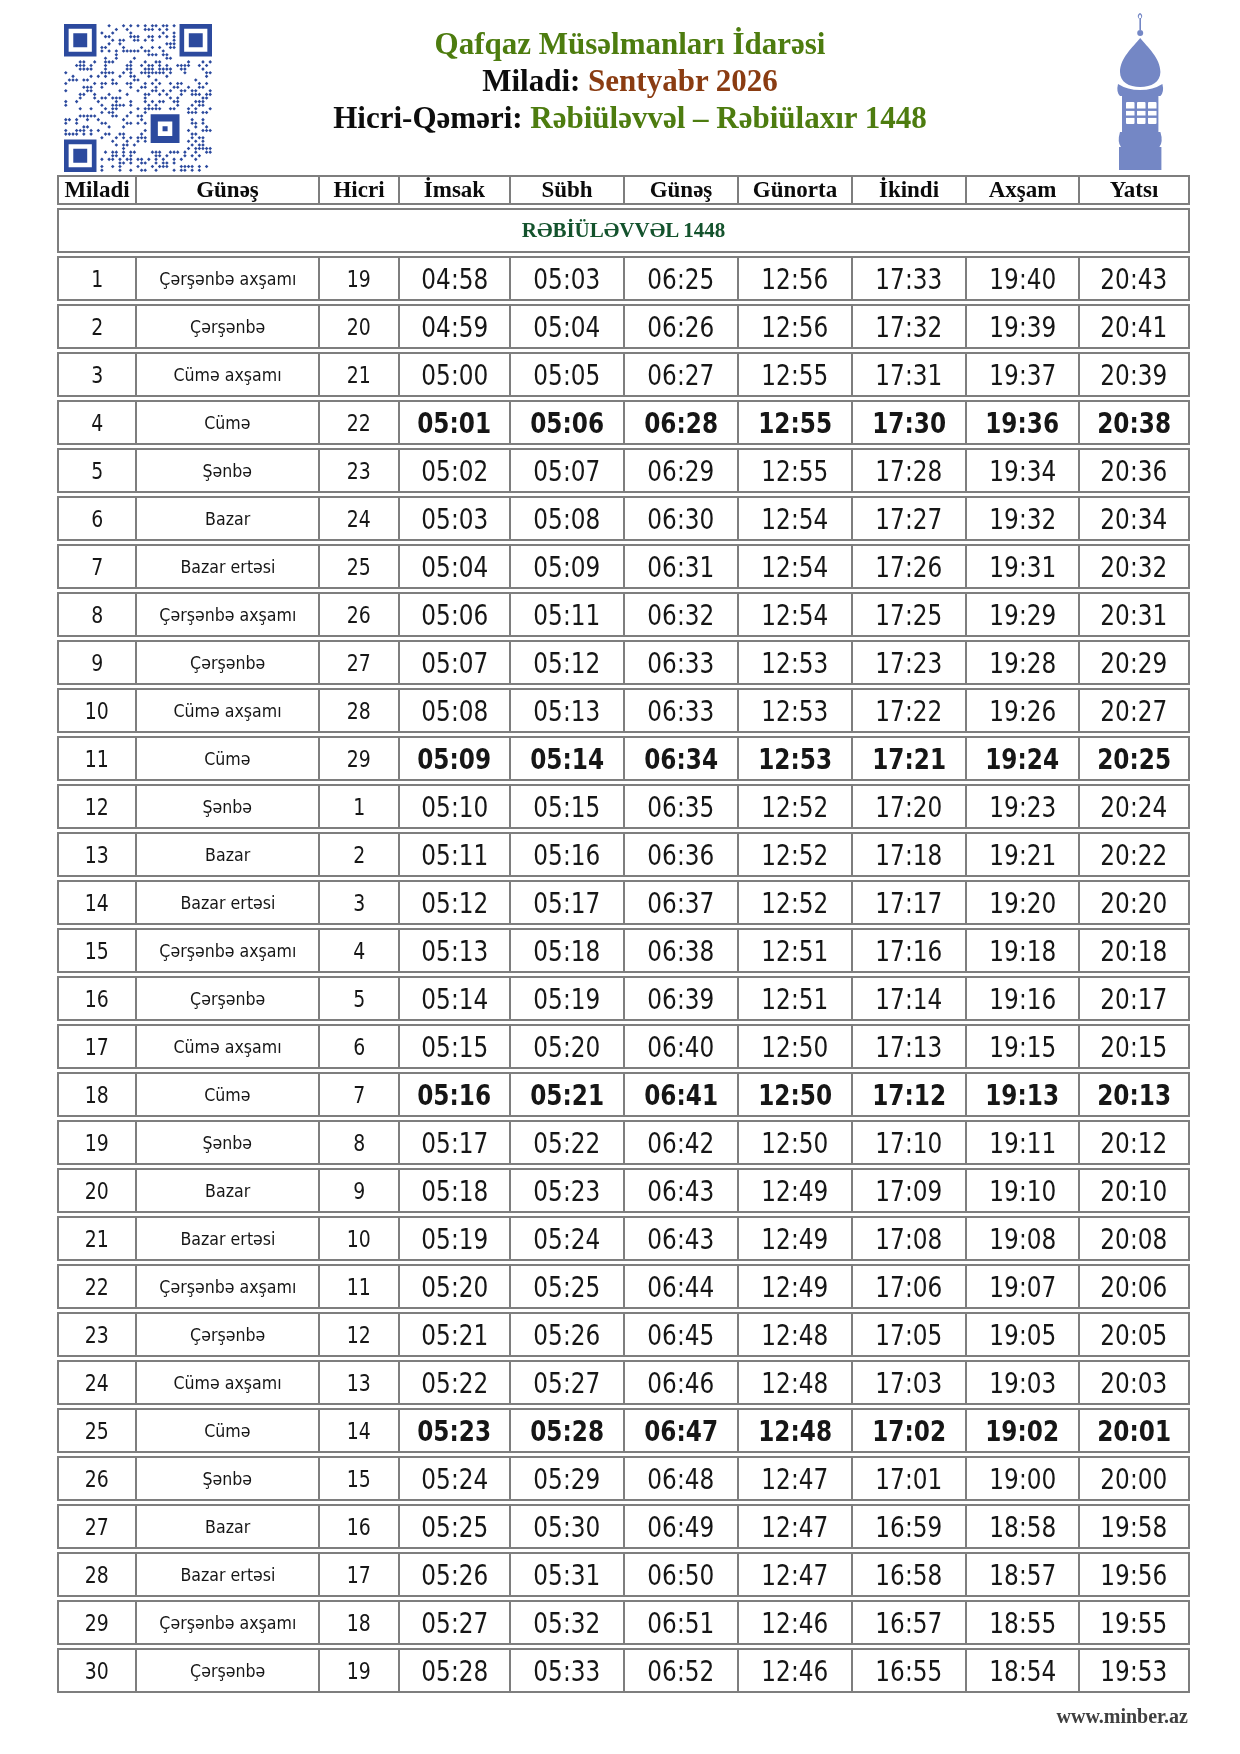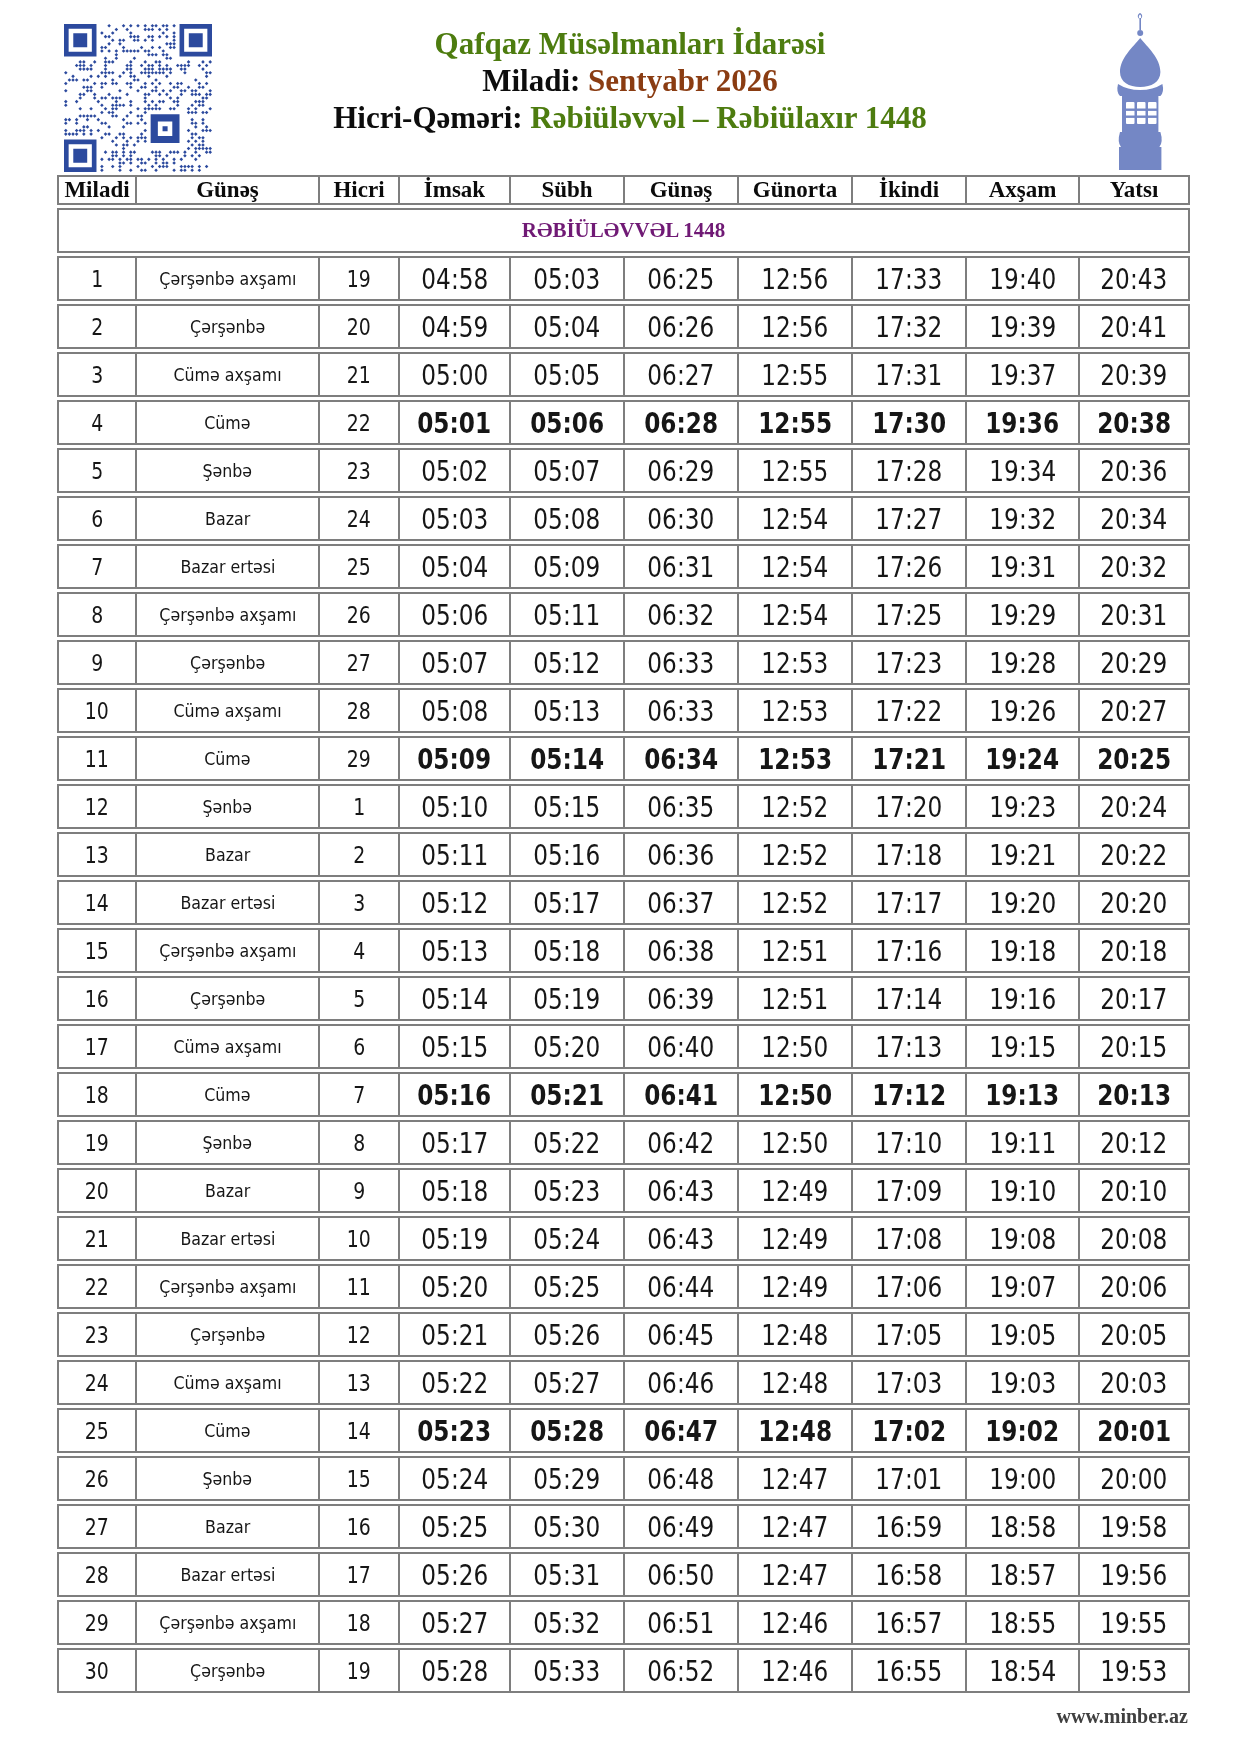--- a/index.html
+++ b/index.html
@@ -19,21 +19,21 @@
   .c-black{color:#0d0d0d;}
 
   
   table.pt{position:absolute;left:57px;top:172px;width:1133px;table-layout:fixed;
            border-collapse:separate;border-spacing:0 3px;}
   table.pt th,table.pt td{border:2px solid #7e7e7e;border-left:none;padding:0;
            text-align:center;vertical-align:middle;background:#fff;overflow:hidden;}
   table.pt th:first-child,table.pt td:first-child{border-left:2px solid #7e7e7e;}
   table.pt th{height:24px;font-family:"Liberation Serif",serif;font-weight:bold;font-size:23px;color:#0b0b0b;}
   td.section-cell{height:22px;background:#9afb9a;font-family:"Liberation Serif",serif;
-           font-weight:bold;font-size:21px;color:#701a75;border-left:2px solid #7e7e7e;}
+           font-weight:bold;font-size:21px;color:#14532d;border-left:2px solid #7e7e7e;}
   table.pt td{height:41px;}
   .row-friday td{background:#9afb9a;}
   .row-friday .tm{font-weight:bold;}
   .row-sunday td{background:#f78f8f;}
 
   .tm,.nm,.dy{display:inline-block;white-space:nowrap;color:#161616;}
   .tm{font-family:"DejaVu Sans",sans-serif;font-size:29px;transform:scaleX(.8);transform-origin:50% 50%;}
   .nm{font-family:"DejaVu Sans",sans-serif;font-size:23px;transform:scaleX(.82);transform-origin:50% 50%;}
   .dy{font-family:"DejaVu Sans",sans-serif;font-size:18px;transform:scaleX(.88);transform-origin:50% 50%;}
 

